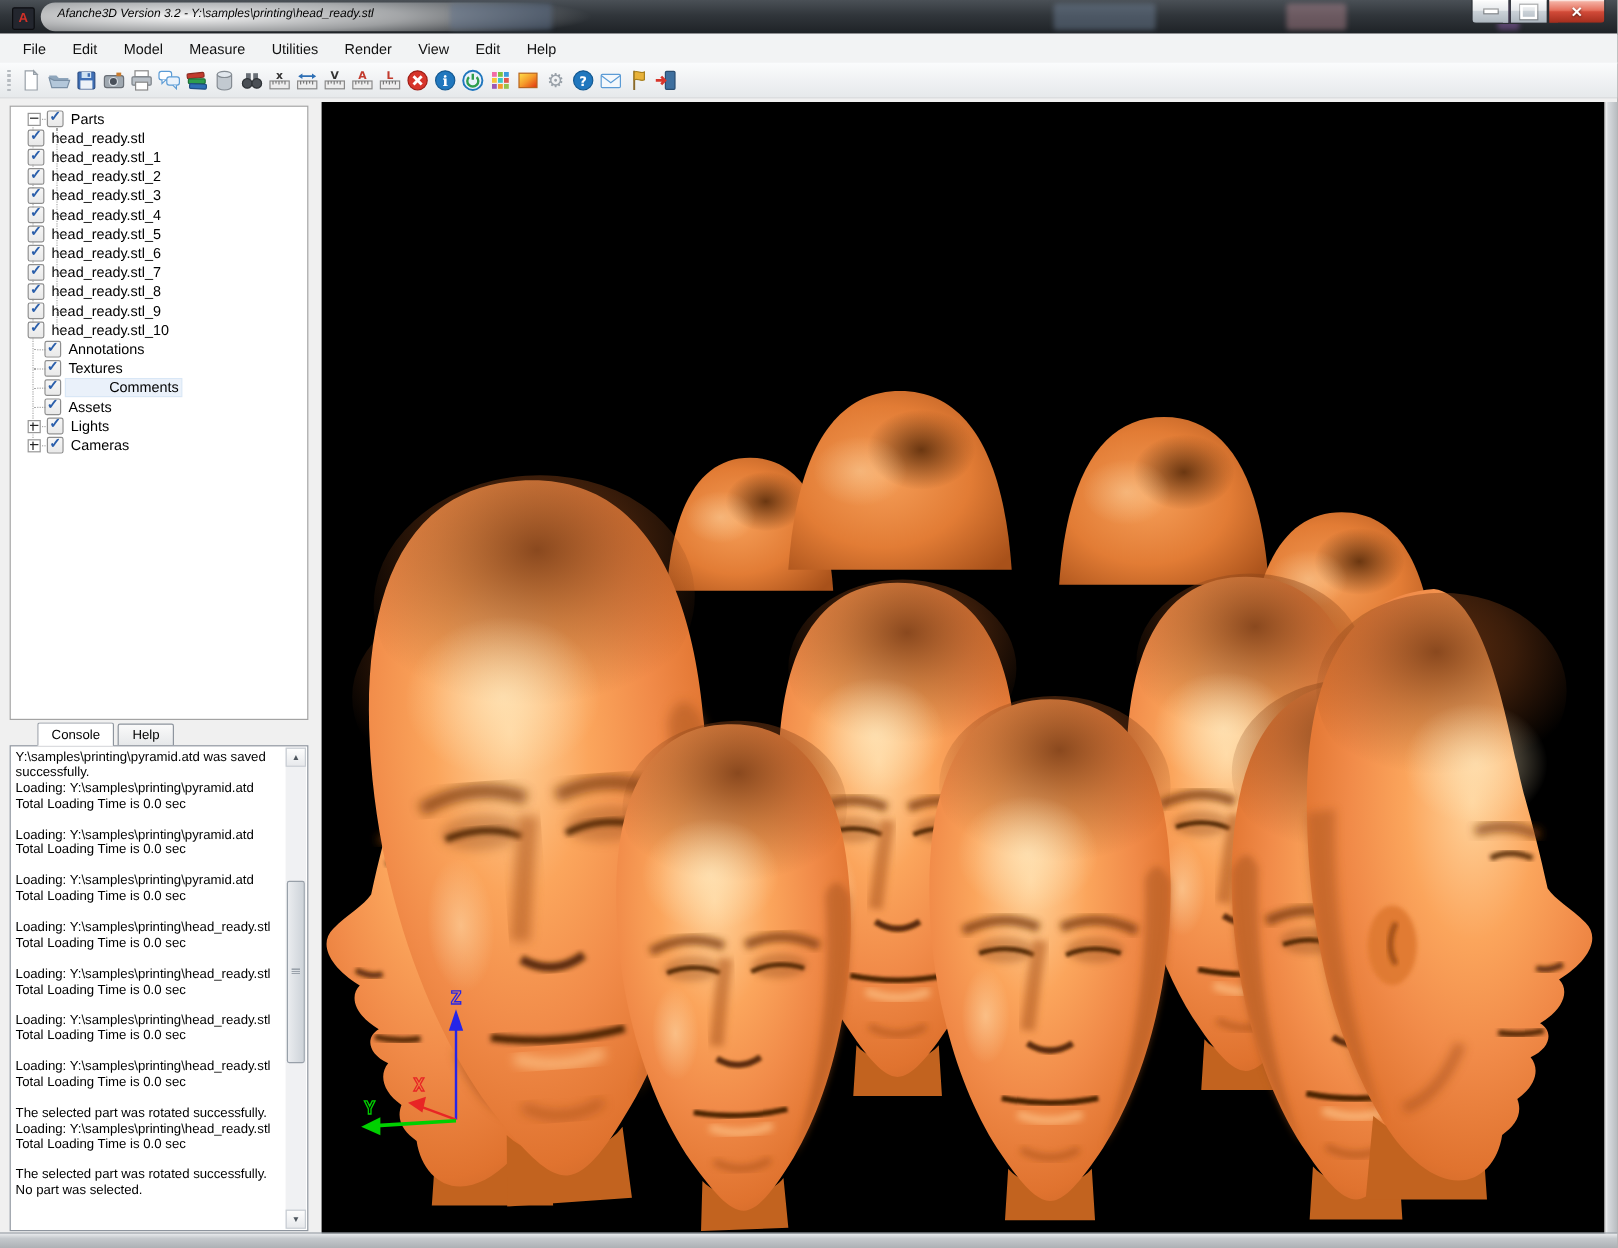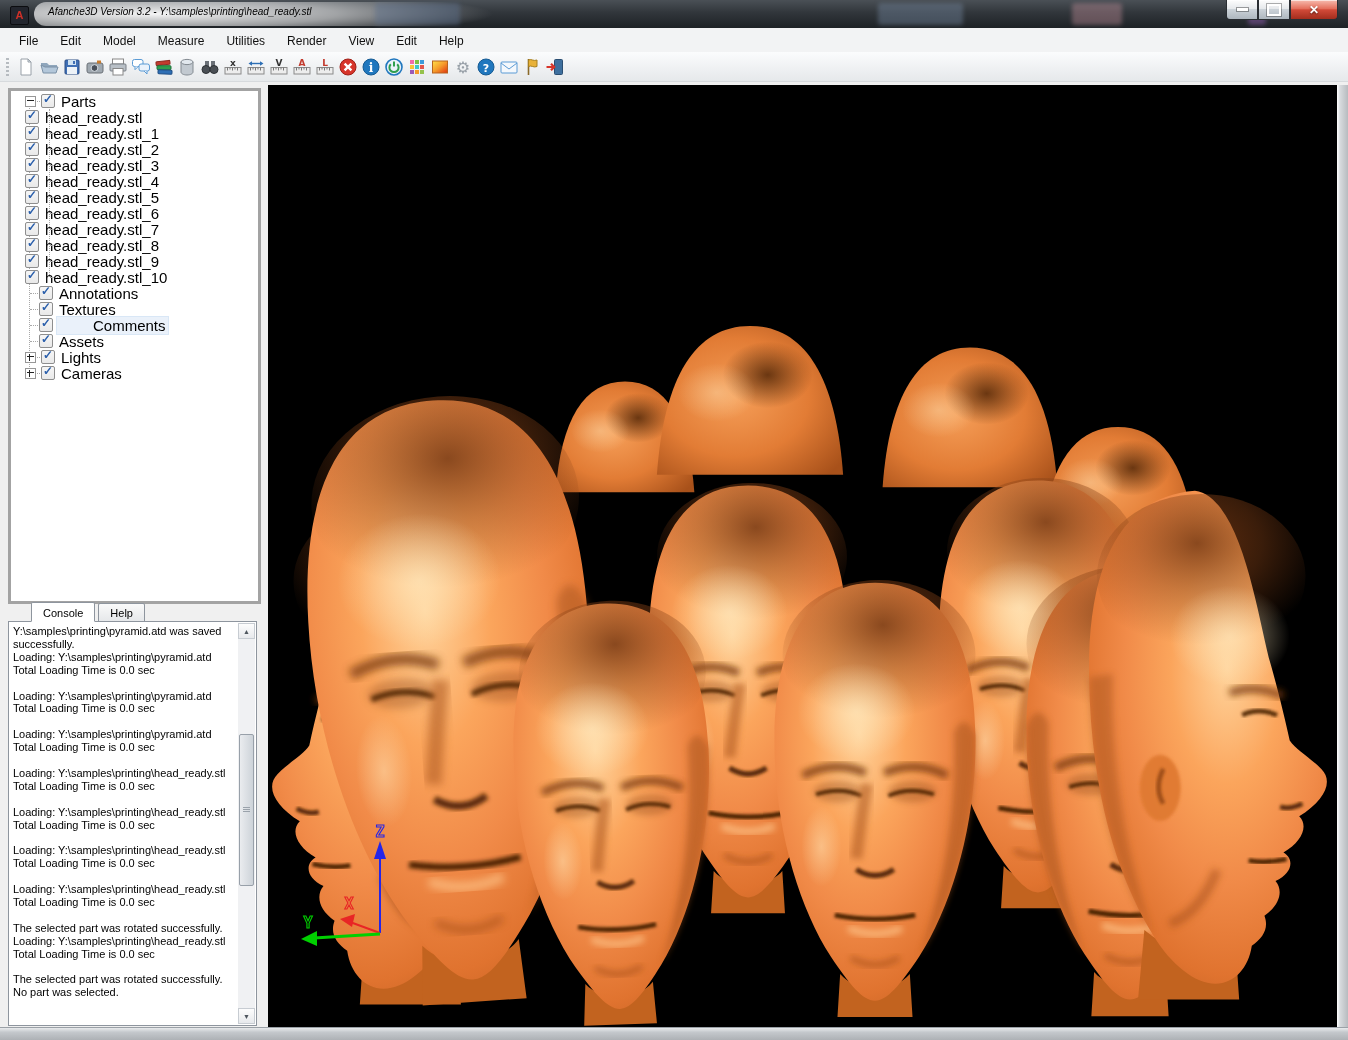--- a/index.html
+++ b/index.html
@@ -42,21 +42,21 @@
   .toolbar{position:absolute;top:52px;left:0;right:0;height:29px;
     background:linear-gradient(180deg,#FBFCFD 0%,#EEF0F2 60%,#E6E9EB 100%);
     border-bottom:1px solid #D7DADD;display:flex;align-items:center;padding-left:4px;}
   .grip{width:3px;height:18px;margin:0 5px 0 2px;
     background:repeating-linear-gradient(180deg,#B6BBC0 0 2px,transparent 2px 4px);}
   .tool-btn{width:23px;height:24px;display:flex;align-items:center;justify-content:center;border-radius:2px;}
   .tool-btn svg{display:block;}
 
   
   .tree-panel{position:absolute;left:8px;top:88px;width:247px;height:510px;background:#fff;
-    border:3px solid #a3a3a3;overflow:hidden;font-size:15px;}
+    border:1px solid #a3a3a3;overflow:hidden;font-size:12px;}
   .tree-rows{position:relative;padding-top:2px;}
   .tline{position:absolute;border-left:1px dotted #A8A8A8;width:0;}
   .tline-root{left:18px;top:10px;height:274px;}
   .tline-child{left:38px;top:18px;height:168px;}
   .trow{height:16px;display:flex;align-items:center;position:relative;padding-left:14px;}
   .trow.lvl1{}
   .trow::before{content:"";position:absolute;top:8px;border-top:1px dotted #A8A8A8;}
   .trow.lvl0::before{left:19px;width:10px;}
   .trow.lvl1::before{left:39px;width:8px;}
   .expander{width:9px;height:9px;border:1px solid #979797;background:#fff;margin-right:5px;

